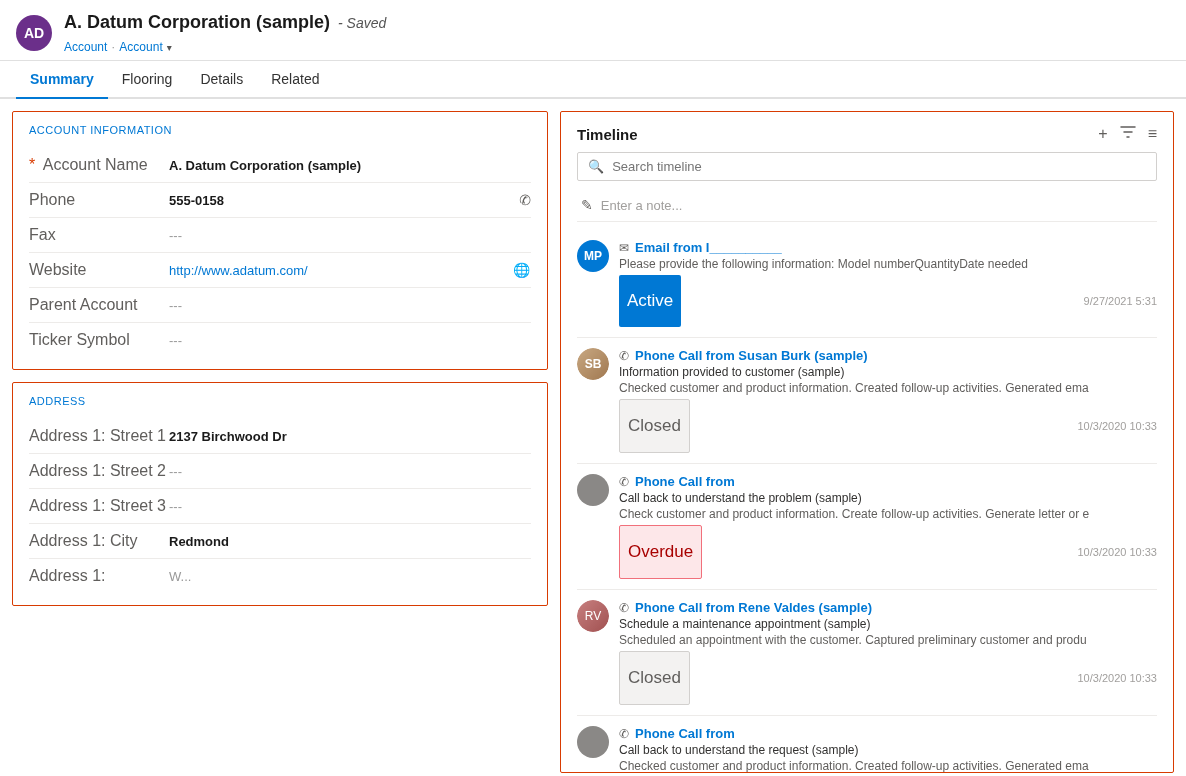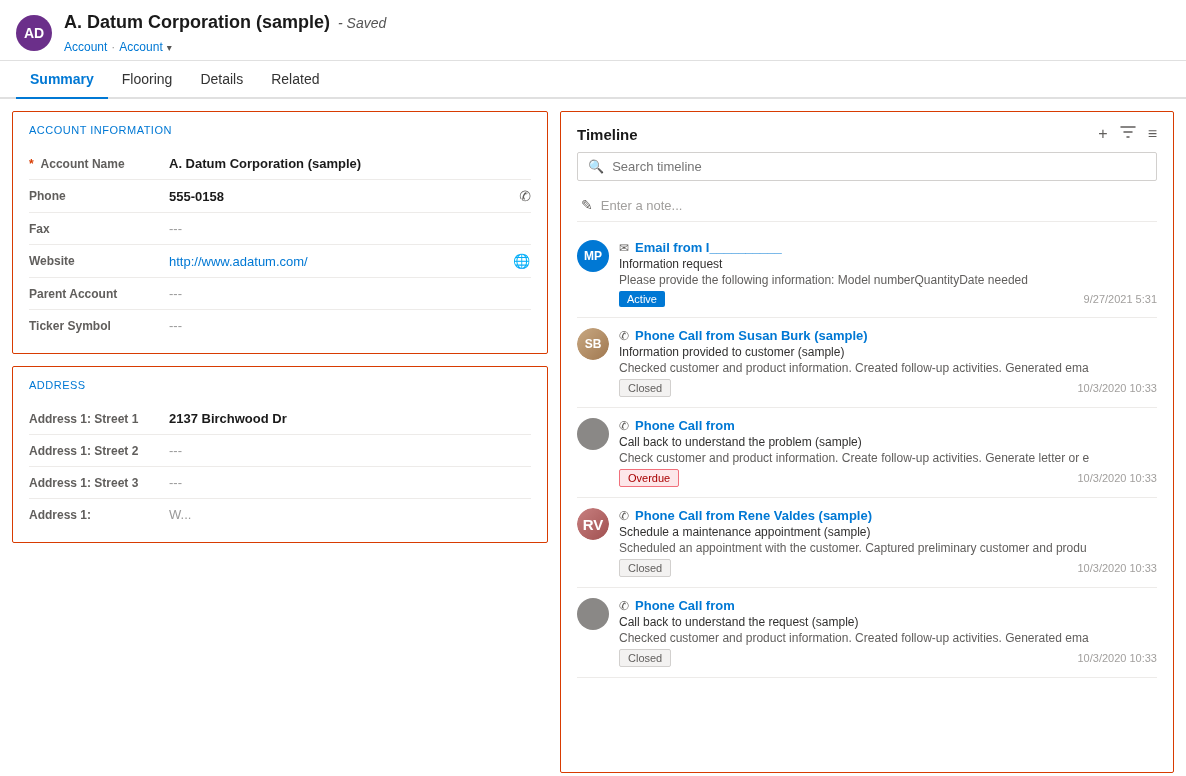--- a/index.html
+++ b/index.html
@@ -28,21 +28,21 @@
     
     .left-panel { width: 560px; overflow-y: auto; padding: 12px; flex-shrink: 0; }
 
     
     .section-box { border: 1px solid #d83b01; border-radius: 2px; margin-bottom: 12px; padding: 12px 16px; }
     .section-title { font-size: 11px; font-weight: 400; color: #0078d4; letter-spacing: 0.5px; text-transform: uppercase; margin-bottom: 12px; }
 
     
     .field-row { display: flex; align-items: center; padding: 8px 0; border-bottom: 1px solid #edebe9; }
     .field-row:last-child { border-bottom: none; }
-    .field-label { width: 140px; flex-shrink: 0; color: #605e5c; font-size: 12px; font-weight: bold; }
+    .field-label { width: 140px; flex-shrink: 0; color: #605e5c; font-size: 16px; }
     .field-required { color: #d83b01; margin-right: 4px; }
     .field-value { flex: 1; color: #1a1a1a; font-size: 13px; }
     .field-value.bold { font-weight: 600; }
     .field-value.muted { color: #999; }
     .field-icon { margin-left: 8px; color: #605e5c; font-size: 14px; }
 
     
     .right-panel { flex: 1; border: 1px solid #d83b01; border-radius: 2px; margin: 12px 12px 12px 0; overflow: hidden; display: flex; flex-direction: column; }
     .timeline-header { display: flex; align-items: center; justify-content: space-between; padding: 12px 16px 8px 16px; }
     .timeline-title { font-size: 15px; font-weight: 600; color: #1a1a1a; }
@@ -67,21 +67,21 @@
     .entry-avatar.sb { background: transparent; overflow: hidden; }
     .entry-avatar.gray { background: #8a8886; }
     .entry-avatar.rv { background: transparent; overflow: hidden; }
     .entry-content { flex: 1; min-width: 0; }
     .entry-header { display: flex; align-items: center; gap: 6px; margin-bottom: 2px; }
     .entry-icon { color: #605e5c; font-size: 12px; }
     .entry-title { font-size: 13px; font-weight: 600; color: #0078d4; cursor: pointer; }
     .entry-subtitle { font-size: 12px; color: #323130; margin-bottom: 2px; }
     .entry-body { font-size: 12px; color: #605e5c; white-space: nowrap; overflow: hidden; text-overflow: ellipsis; max-width: 540px; margin-bottom: 4px; }
     .entry-footer { display: flex; align-items: center; justify-content: space-between; }
-    .status-badge { font-size: 11px; padding: 2px 8px; border-radius: 2px; font-weight: 500; }
+    .status-badge { font-size: 17px; padding: 16px 8px; border-radius: 2px; font-weight: 500; }
     .badge-active { background: #0078d4; color: #fff; }
     .badge-closed { background: #f3f2f1; color: #605e5c; border: 1px solid #d2d0ce; }
     .badge-overdue { background: #fde7e9; color: #a80000; border: 1px solid #f1707b; }
     .entry-date { font-size: 11px; color: #a19f9d; }
   </style>
 </head>
 <body>
 
 <div class="header">
   <div class="avatar">AD</div>
@@ -160,20 +160,24 @@
       <div class="field-row">
         <div class="field-label">Address 1: Street 2</div>
         <div class="field-value muted">---</div>
       </div>
 
       <div class="field-row">
         <div class="field-label">Address 1: Street 3</div>
         <div class="field-value muted">---</div>
       </div>
 
+      <div class="field-row">
+        <div class="field-label">Address 1: City</div>
+        <div class="field-value bold">Redmond</div>
+      </div>
 
       <div class="field-row">
         <div class="field-label">Address 1:</div>
         <div class="field-value muted">W...</div>
       </div>
     </div>
 
   </div>
 
   <div class="right-panel">
@@ -203,21 +207,20 @@
 
     <div class="timeline-entries">
 
       <div class="timeline-entry">
         <div class="entry-avatar mp">MP</div>
         <div class="entry-content">
           <div class="entry-header">
             <span class="entry-icon">✉</span>
             <span class="entry-title">Email from I__________</span>
           </div>
-          <div class="entry-subtitle">Information request</div>
           <div class="entry-body">Please provide the following information:  Model numberQuantityDate needed</div>
           <div class="entry-footer">
             <span class="status-badge badge-active">Active</span>
             <span class="entry-date">9/27/2021 5:31</span>
           </div>
         </div>
       </div>
 
       <div class="timeline-entry">
         <div class="entry-avatar sb">
@@ -248,21 +251,21 @@
           <div class="entry-body">Check customer and product information. Create follow-up activities. Generate letter or e</div>
           <div class="entry-footer">
             <span class="status-badge badge-overdue">Overdue</span>
             <span class="entry-date">10/3/2020 10:33</span>
           </div>
         </div>
       </div>
 
       <div class="timeline-entry">
         <div class="entry-avatar rv">
-          <div style="width:32px;height:32px;border-radius:50%;background:linear-gradient(135deg,#c88080,#a05050);display:flex;align-items:center;justify-content:center;font-size:15px;font-weight:700;color:#fff;">RV</div>
+          <div style="width:32px;height:32px;border-radius:50%;background:linear-gradient(135deg,#c88080,#a05050);display:flex;align-items:center;justify-content:center;font-size:12px;font-weight:400;color:#fff;">RV</div>
         </div>
         <div class="entry-content">
           <div class="entry-header">
             <span class="entry-icon">✆</span>
             <span class="entry-title">Phone Call from Rene Valdes (sample)</span>
           </div>
           <div class="entry-subtitle">Schedule a maintenance appointment (sample)</div>
           <div class="entry-body">Scheduled an appointment with the customer. Captured preliminary customer and produ</div>
           <div class="entry-footer">
             <span class="status-badge badge-closed">Closed</span>

